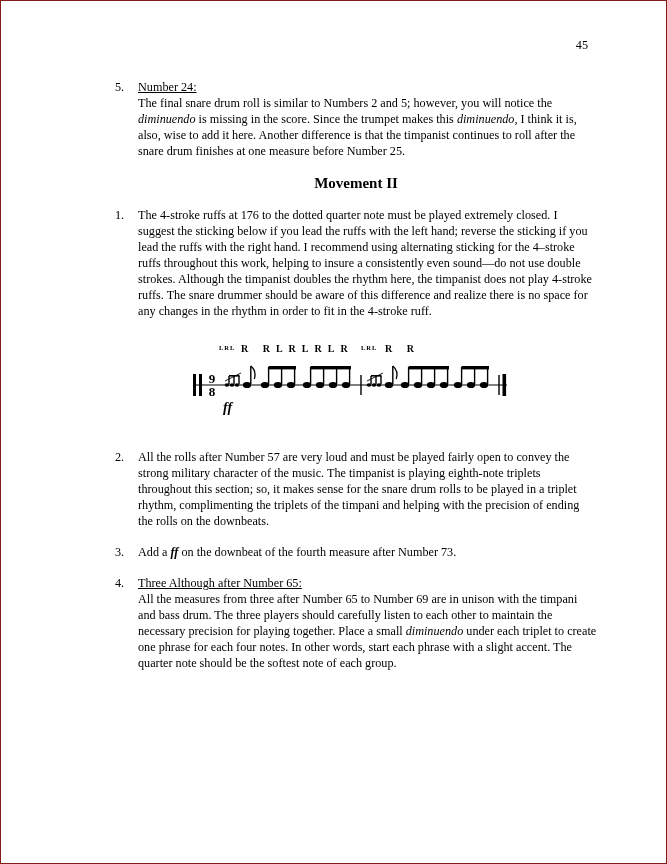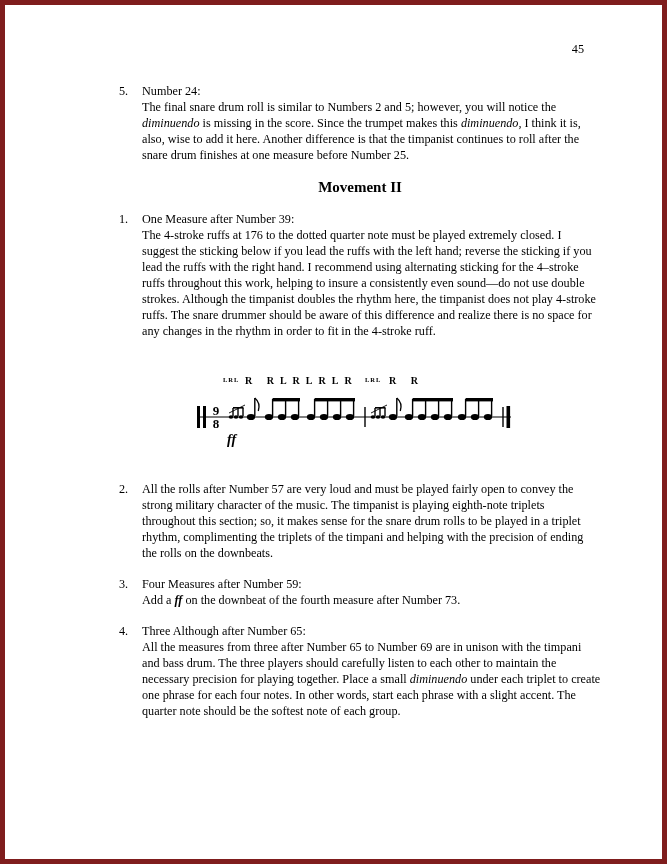--- a/index.html
+++ b/index.html
@@ -6,47 +6,47 @@
   .page {
     width: 667px; height: 864px;
     background: #fff;
     position: relative;
     margin: 0 auto;
     font-family: "Liberation Serif", serif;
     font-size: 12.2px;
     line-height: 16px;
     color: #000;
     box-sizing: border-box;
-    border: 5px solid #7f1d1d;
+    border: 1px solid #7f1d1d;
     overflow: hidden;
   }
   .page-number {
     position: absolute;
     top: 36px; right: 78px;
   }
   .content {
     position: absolute;
     top: 78px; left: 114px;
     width: 482px;
   }
   .item { display: flex; margin-bottom: 15px; }
   .item-num { width: 23px; flex: none; }
   .item-body { flex: 1; }
-  .item-heading { }
+  .item-heading { text-decoration: underline; }
   .section-title {
     text-align: center;
     font-weight: bold;
     font-size: 15px;
     line-height: 18px;
     margin: 14px 0 15px 0;
     font-family: Liberation Serif, serif;
   }
   .music-figure {
     width: 330px;
-    margin: 32px auto 26px auto;
+    margin: 20px auto 26px auto;
   }
   
   .staffline { stroke: #000; stroke-width: 1.2; }
   .stem { stroke: #000; stroke-width: 1.4; }
   .head { fill: #000; }
   .beam, .bar { fill: #000; }
   .flag { stroke: #000; stroke-width: 1.3; fill: none; }
   .grace-slash { stroke: #000; stroke-width: 0.9; }
   .stick-small { font: bold 6.5px "Liberation Serif", serif; letter-spacing: 1px; fill: #000; }
   .stick-main { font: bold 10px "Liberation Serif", serif; letter-spacing: 6px; fill: #000; }
@@ -68,21 +68,20 @@
         <div class="item-heading">Number 24:</div>
         <div class="item-text"><span>The final snare drum roll is similar to Numbers 2 and 5; however, you will notice the </span><span style="font-style: italic;">diminuendo</span><span> is missing in the score. Since the trumpet makes this </span><span style="font-style: italic;">diminuendo,</span><span> I think it is, also, wise to add it here. Another difference is that the timpanist continues to roll after the snare drum finishes at one measure before Number 25.</span></div>
       </div>
     </div>
 
     <div class="section-title">Movement II</div>
 
     <div class="item">
       <span class="item-num">1.</span>
       <div class="item-body">
-        <div class="item-heading">One Measure after Number 39:</div>
         <div class="item-text"><span>The 4-stroke ruffs at 176 to the dotted quarter note must be played extremely closed. I suggest the sticking below if you lead the ruffs with the left hand; reverse the sticking if you lead the ruffs with the right hand. I recommend using alternating sticking for the 4–stroke ruffs throughout this work, helping to insure a consistently even sound—do not use double strokes. Although the timpanist doubles the rhythm here, the timpanist does not play 4-stroke ruffs. The snare drummer should be aware of this difference and realize there is no space for any changes in the rhythm in order to fit in the 4-stroke ruff.</span></div>
       </div>
     </div>
 
     <div class="music-figure">
       <svg width="330" height="80" viewBox="0 0 330 80" xmlns="http://www.w3.org/2000/svg">
 
         <text x="28" y="11" class="stick-small">LRL</text>
         <text x="50" y="13" class="stick-main">R RLRLRLR</text>
         <text x="170" y="11" class="stick-small">LRL</text>
@@ -186,21 +185,20 @@
     <div class="item">
       <span class="item-num">2.</span>
       <div class="item-body">
         <div class="item-text"><span>All the rolls after Number 57 are very loud and must be played fairly open to convey the strong military character of the music. The timpanist is playing eighth-note triplets throughout this section; so, it makes sense for the snare drum rolls to be played in a triplet rhythm, complimenting the triplets of the timpani and helping with the precision of ending the rolls on the downbeats.</span></div>
       </div>
     </div>
 
     <div class="item">
       <span class="item-num">3.</span>
       <div class="item-body">
-        <div class="item-heading">Four Measures after Number 59:</div>
         <div class="item-text"><span>Add a </span><span style="font-style: italic; font-weight: bold;">ff</span><span> on the downbeat of the fourth measure after Number 73.</span></div>
       </div>
     </div>
 
     <div class="item">
       <span class="item-num">4.</span>
       <div class="item-body">
         <div class="item-heading">Three Although after Number 65:</div>
         <div class="item-text"><span>All the measures from three after Number 65 to Number 69 are in unison with the timpani and bass drum. The three players should carefully listen to each other to maintain the necessary precision for playing together. Place a small </span><span style="font-style: italic;">diminuendo</span><span> under each triplet to create one phrase for each four notes. In other words, start each phrase with a slight accent. The quarter note should be the softest note of each group.</span></div>
       </div>

